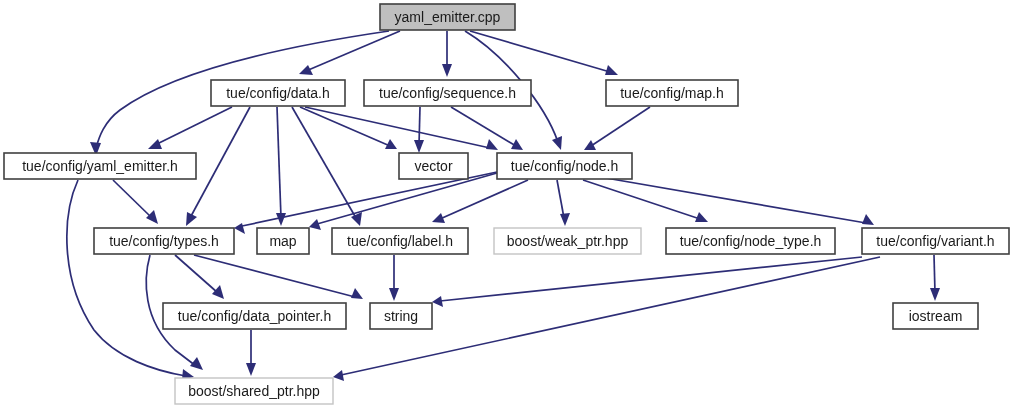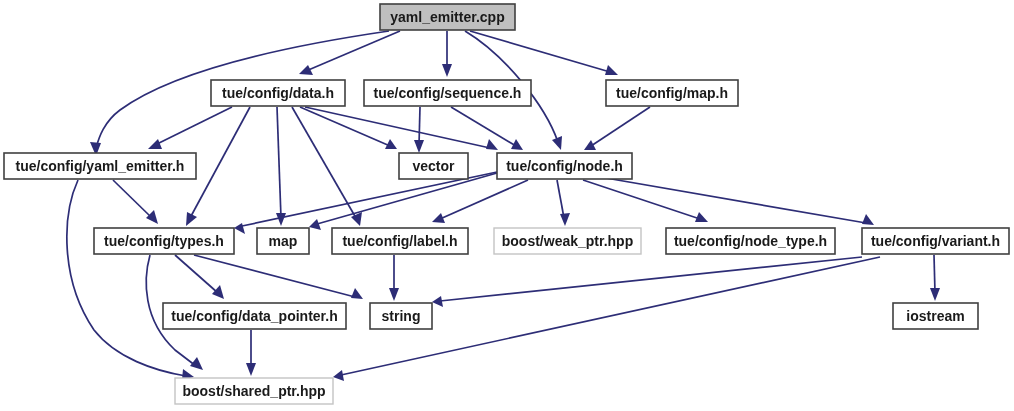--- a/index.html
+++ b/index.html
@@ -7,21 +7,20 @@
     padding: 0;
     background: #ffffff;
   }
   #graph-root {
     position: relative;
     width: 1014px;
     height: 411px;
     background: #ffffff;
     font-family: "Liberation Sans", sans-serif;
     overflow: hidden;
-    font-weight: bold;
   }
   svg#dep-graph {
     display: block;
     width: 1014px;
     height: 411px;
   }
   .node-box {
     fill: #ffffff;
     stroke: #404040;
     stroke-width: 1.6;

